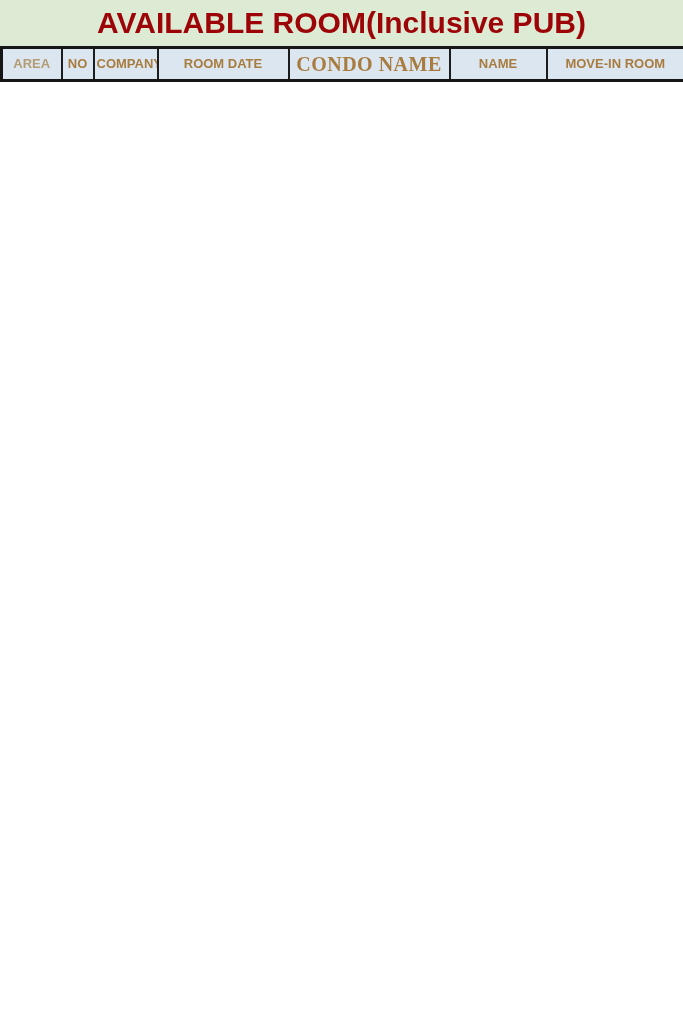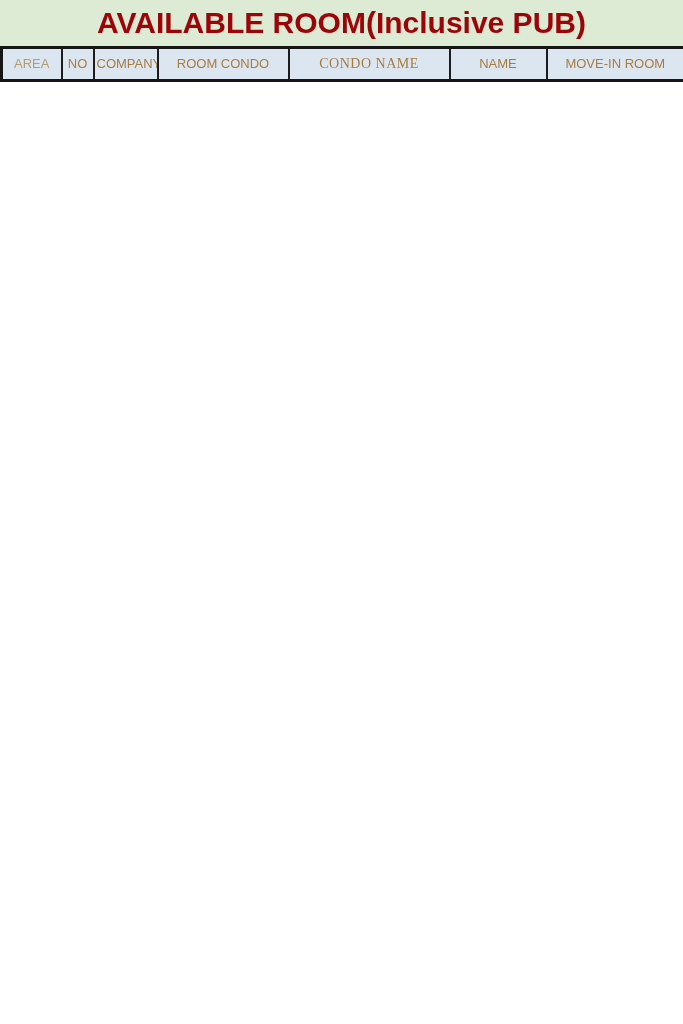--- a/index.html
+++ b/index.html
@@ -12,23 +12,23 @@
                  letter-spacing:0px;font-family:"Liberation Sans",sans-serif;}
   
   table{border-collapse:collapse;table-layout:fixed;width:683px;
         border:3px solid #161616;}
   col.c-area{width:60px;}  col.c-no{width:32px;}  col.c-comp{width:64px;}
   col.c-room{width:131px;} col.c-condo{width:161px;}
   col.c-price{width:97px;} col.c-move{width:138px;}
   td,th{border:2px solid #1c1c1c;padding:0 4px;overflow:hidden;
         font-size:15px;color:#262626;line-height:1.25;}
   
-  thead th{background:#dce6f1;color:#a87c3e;font-size:13px;font-weight:normal;
+  thead th{background:#dce6f1;color:#a87c3e;font-size:13px;font-weight:bold;
            text-align:center;height:26px;padding:2px 2px;}
-  thead th.serif{font-family:"Liberation Serif",serif;font-size:14px;letter-spacing:.5px;}
+  thead th.serif{font-family:"Liberation Serif",serif;font-size:20px;letter-spacing:.5px;}
   thead th.muted{color:#b39b72;}
 </style>
 </head>
 <body>
 
 <div id="page">
   <div id="title-band">
     <h1>AVAILABLE ROOM(Inclusive PUB)</h1>
   </div>
   <table>
@@ -39,21 +39,21 @@
       <col class="c-room">
         <col class="c-condo">
         <col class="c-price">
         <col class="c-move">
     </colgroup>
     <thead>
       <tr>
         <th class="muted">AREA</th>
         <th>NO</th>
         <th>COMPANY</th>
-        <th>ROOM CONDO</th>
+        <th>ROOM DATE</th>
         <th class="serif">CONDO NAME</th>
         <th>NAME</th>
         <th>MOVE-IN ROOM</th>
       </tr>
     </thead>
     <tbody id="table-body"></tbody>
   </table>
 </div>
 
 </body></html>

